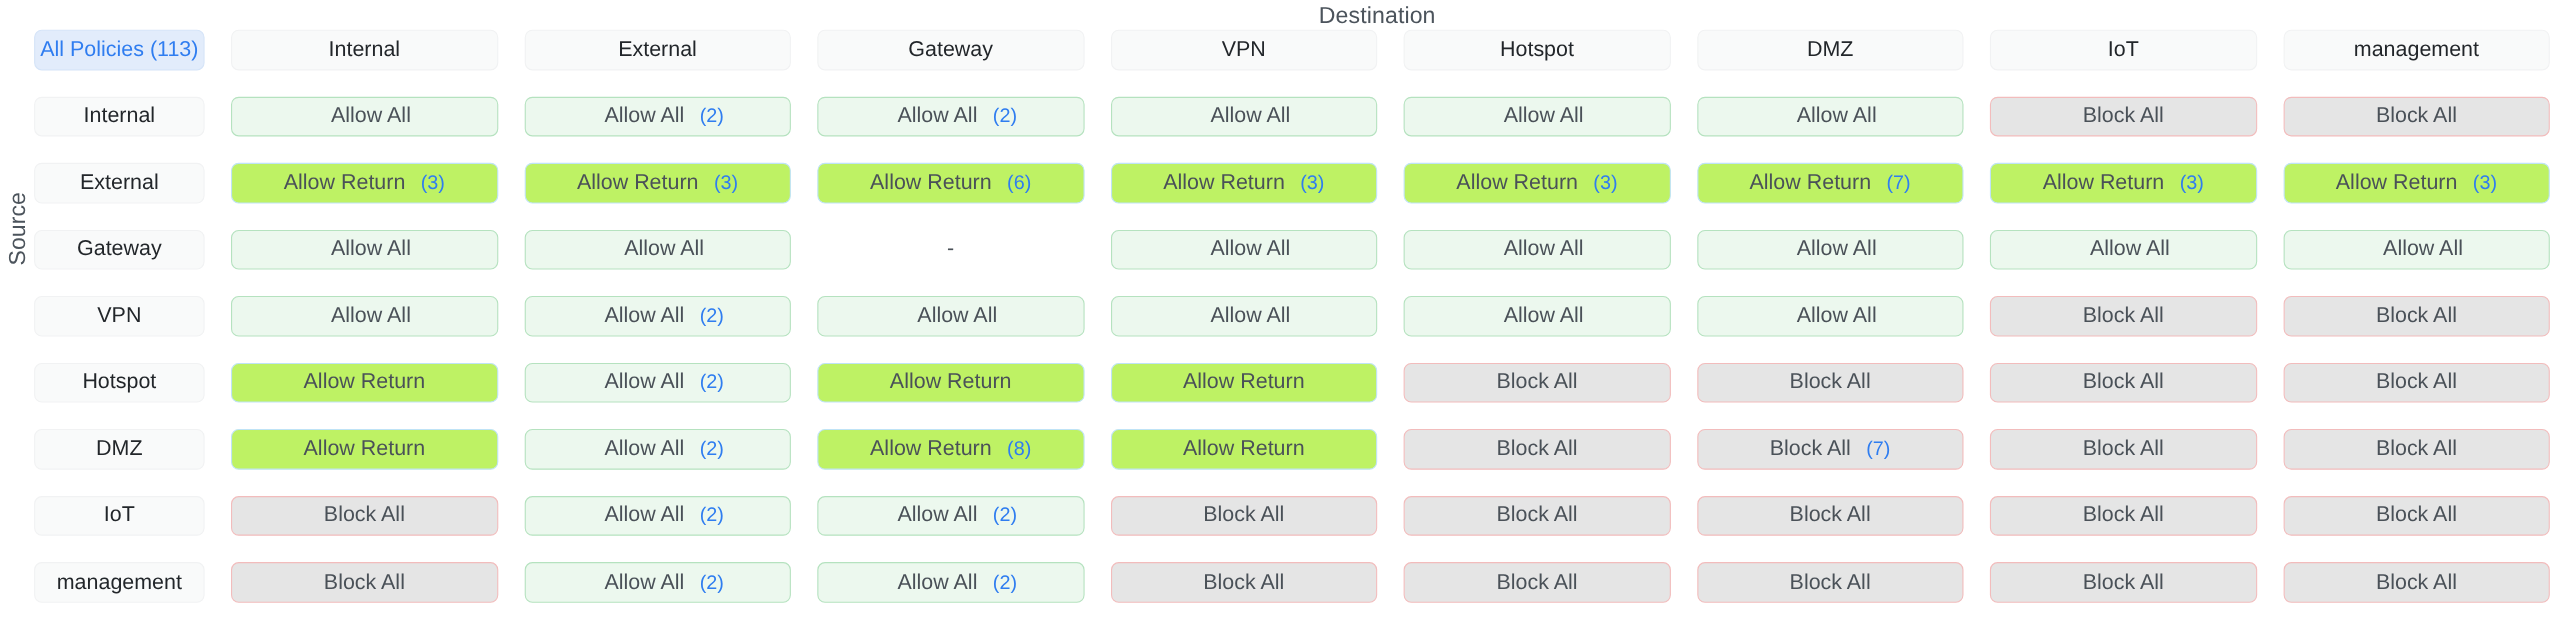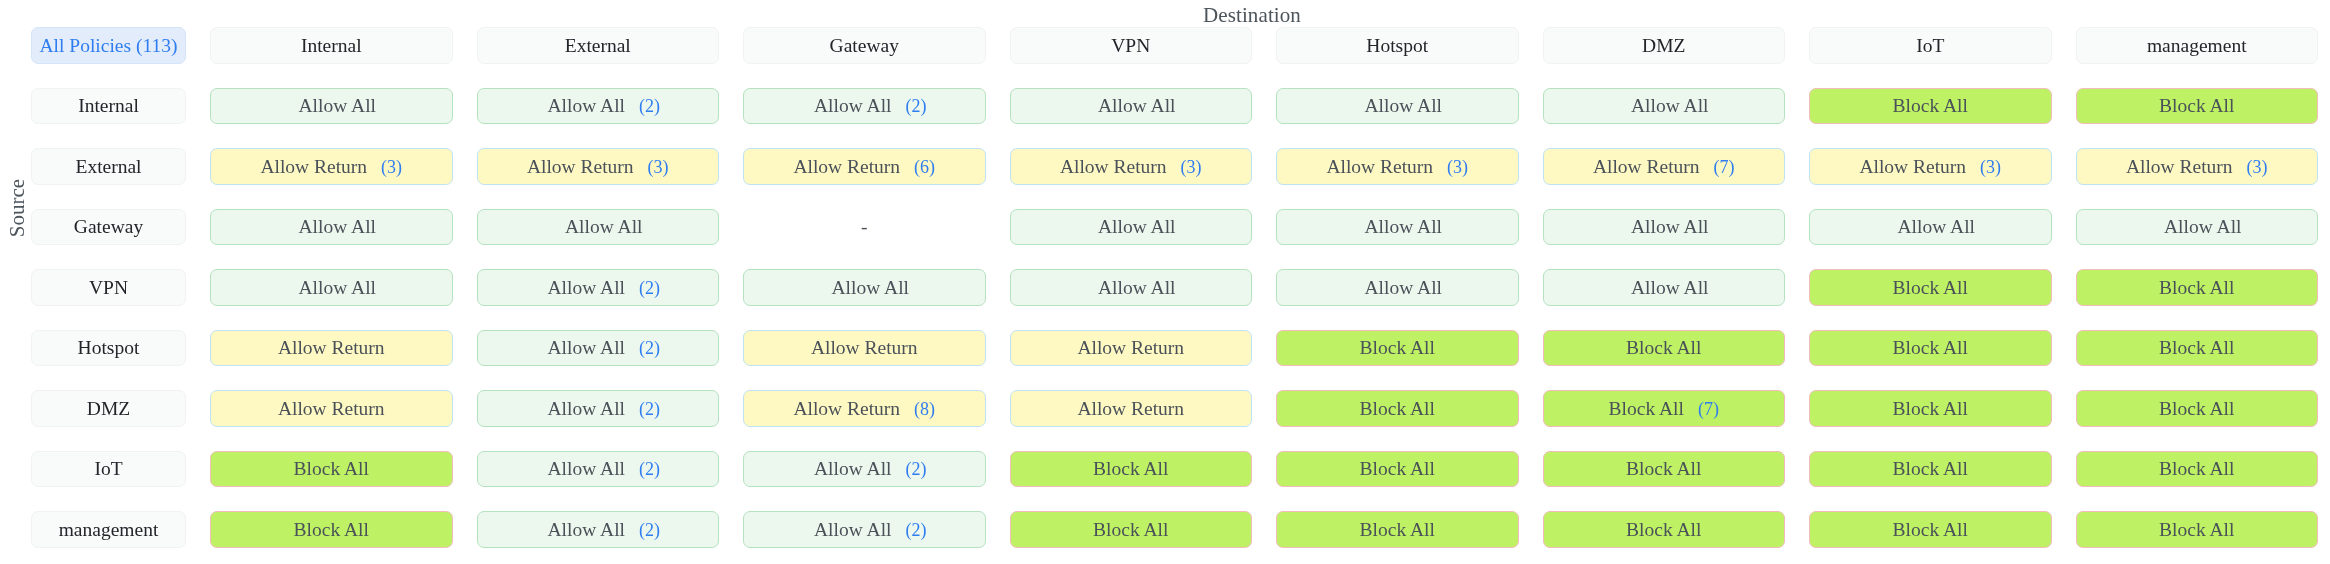--- a/index.html
+++ b/index.html
@@ -14,21 +14,20 @@
     color: #2c3136;
     overflow: hidden;
   }
 
   #matrix-root {
     position: relative;
     width: 2330px;
     height: 489px;
     box-sizing: border-box;
     padding: 0;
-    font-family: Liberation Serif, serif;
   }
 
   
   .dest-caption {
     position: absolute;
     top: 5px;
     left: 186px;
     width: 2132px;
     text-align: center;
     font-size: 21px;
@@ -100,26 +99,26 @@
   }
 
   
   .cell.allow {
     background: #ecf8ee;
     border-color: #b5e2bf;
     color: #4a5158;
     padding-left: 12px;
   }
   .cell.ret {
-    background: #fef9c3;
+    background: #bef264;
     border-color: #bfe3f6;
     color: #4a5158;
   }
   .cell.block {
-    background: #bef264;
+    background: #e5e5e5;
     border-color: #f2bcbc;
     color: #4a5158;
   }
   .cell.empty {
     background: #ffffff;
     border-color: #ffffff;
     color: #4a5158;
   }
 
   .cell .label {

